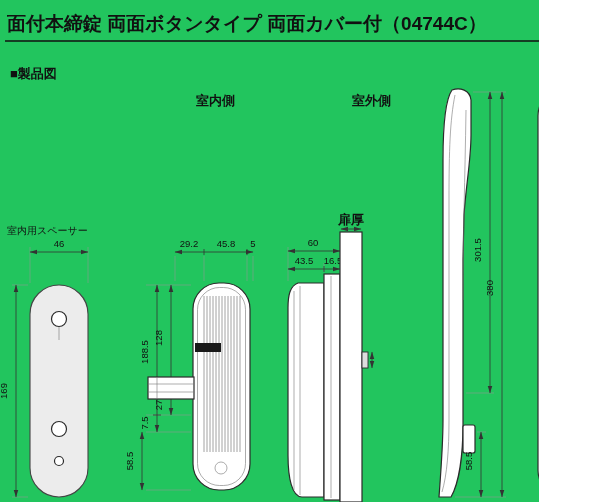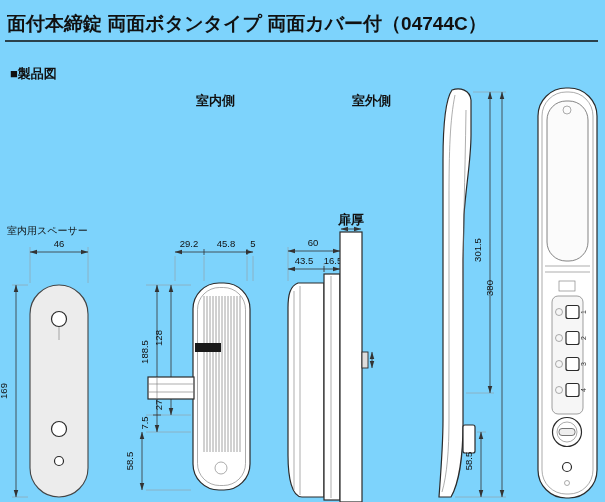--- a/index.html
+++ b/index.html
@@ -1,16 +1,16 @@
 <!DOCTYPE html>
 <html><head>
 <meta charset="utf-8">
 <style>
   html,body{margin:0;padding:0;background:#ffffff;}
-  .canvas{position:relative;width:605px;height:502px;background:#7dd3fc;
+  .canvas{position:relative;width:539px;height:502px;background:#22c55e;
           font-family:"Liberation Sans","DejaVu Sans",sans-serif;overflow:hidden;}
   svg{display:block;}
   text{fill:#111;font-family:"Liberation Sans","DejaVu Sans",sans-serif;}
   .t-title{font-size:19px;font-weight:bold;}
   .t-section{font-size:13px;font-weight:bold;}
   .t-head{font-size:13px;font-weight:bold;}
   .t-label{font-size:10px;}
   .t-dim{font-size:9.5px;text-anchor:middle;}
   .t-dim-s{font-size:8px;text-anchor:middle;}
   .t-digit{font-size:7px;text-anchor:middle;fill:#333;}

